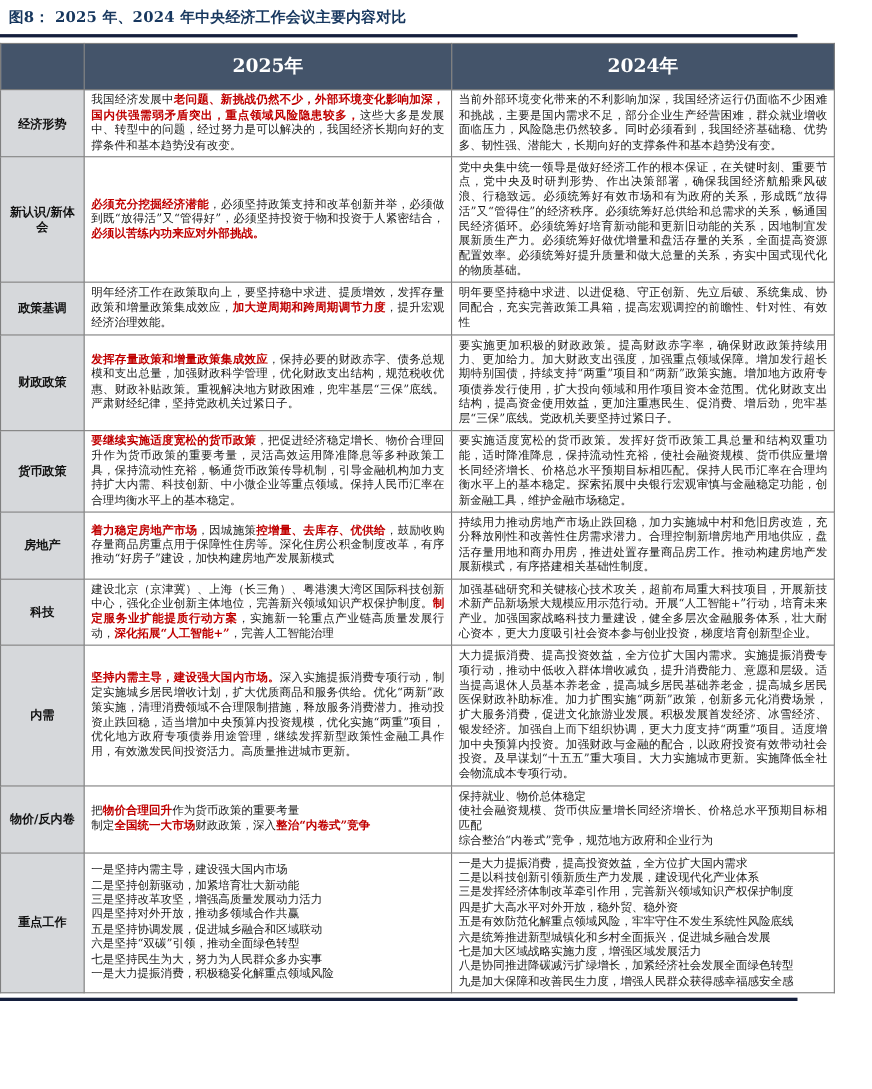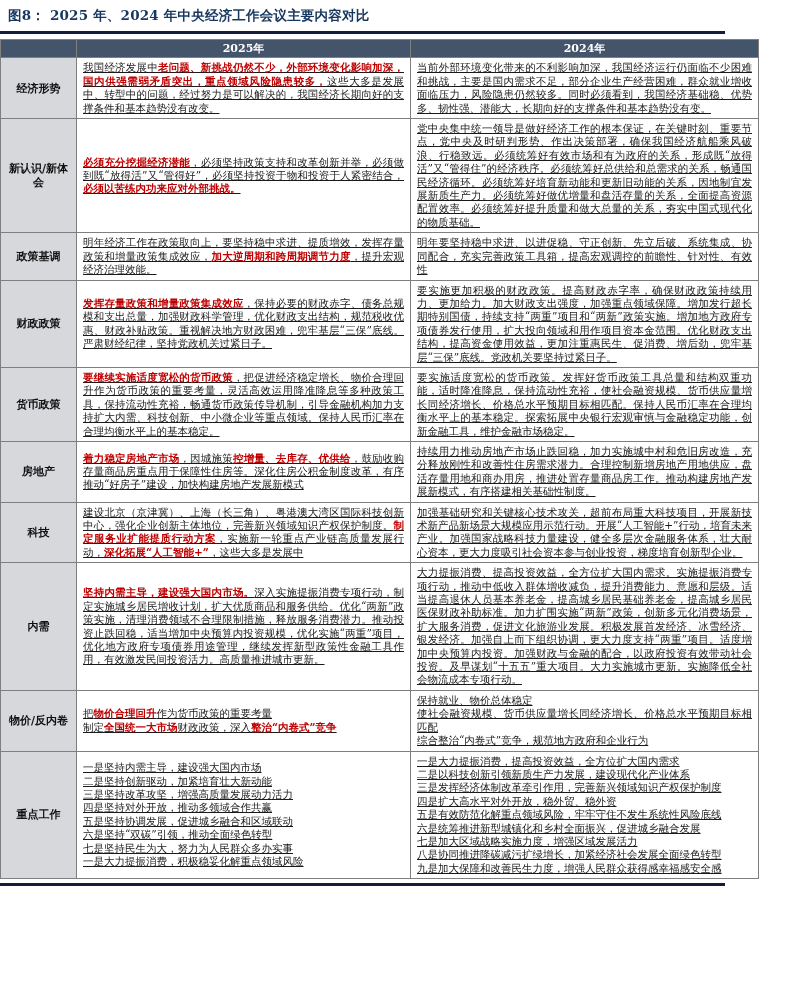--- a/index.html
+++ b/index.html
@@ -21,34 +21,33 @@
   table.cmp col.c25{width:334px;}
   table.cmp col.c24{width:348px;}
 
   table.cmp th,table.cmp td{
     border:1px solid #7f7f7f;
     vertical-align:middle;
     box-sizing:border-box;
   }
   thead th{
     background:#44546a;color:#ffffff;
-    font-size:11px;font-weight:bold;text-align:center;
-    padding:2px 2px;border:1px solid #333a47;
+    font-size:17px;font-weight:bold;text-align:center;
+    padding:14px 2px;border:1px solid #333a47;
   }
   tbody th.row-label{
     background:#d6d8db;color:#111;
     font-size:11px;font-weight:bold;text-align:center;
     padding:2px 3px;
     margin-top:36px;
   }
   tbody td{
     padding:3px 6px;
     text-align:justify;
     text-justify:inter-ideograph;
-    text-decoration:underline;
   }
   tbody td p{margin:0;}
   span.red{color:#c00000;font-weight:bold;}
 
   .bottom-rule{height:3px;background:#141e3c;margin:4px 0 0 0;}
   .source{
     font-size:12.5px;font-weight:bold;color:#111;
     padding:10px 10px 8px 10px;letter-spacing:0.5px;
   }
 </style>
@@ -123,21 +122,21 @@
           <td>
             <p><span class="red">着力稳定房地产市场</span><span>，因城施策</span><span class="red">控增量、去库存、优供给</span><span>，鼓励收购存量商品房重点用于保障性住房等。深化住房公积金制度改革，有序推动“好房子”建设，加快构建房地产发展新模式</span></p>
           </td>
           <td>
             <p><span>持续用力推动房地产市场止跌回稳，加力实施城中村和危旧房改造，充分释放刚性和改善性住房需求潜力。合理控制新增房地产用地供应，盘活存量用地和商办用房，推进处置存量商品房工作。推动构建房地产发展新模式，有序搭建相关基础性制度。</span></p>
           </td>
         </tr>
         <tr>
           <th class="row-label">科技</th>
           <td>
-            <p><span>建设北京（京津冀）、上海（长三角）、粤港澳大湾区国际科技创新中心，强化企业创新主体地位，完善新兴领域知识产权保护制度。</span><span class="red">制定服务业扩能提质行动方案</span><span>，实施新一轮重点产业链高质量发展行动，</span><span class="red">深化拓展“人工智能+”</span><span>，这些大多是发展中</span></p>
+            <p><span>建设北京（京津冀）、上海（长三角）、粤港澳大湾区国际科技创新中心，强化企业创新主体地位，完善新兴领域知识产权保护制度。</span><span class="red">制定服务业扩能提质行动方案</span><span>，实施新一轮重点产业链高质量发展行动，</span><span class="red">深化拓展“人工智能+”</span><span>，完善人工智能治理</span></p>
           </td>
           <td>
             <p><span>加强基础研究和关键核心技术攻关，超前布局重大科技项目，开展新技术新产品新场景大规模应用示范行动。开展“人工智能+”行动，培育未来产业。加强国家战略科技力量建设，健全多层次金融服务体系，壮大耐心资本，更大力度吸引社会资本参与创业投资，梯度培育创新型企业。</span></p>
           </td>
         </tr>
         <tr>
           <th class="row-label">内需</th>
           <td>
             <p><span class="red">坚持内需主导，建设强大国内市场。</span><span>深入实施提振消费专项行动，制定实施城乡居民增收计划，扩大优质商品和服务供给。优化“两新”政策实施，清理消费领域不合理限制措施，释放服务消费潜力。推动投资止跌回稳，适当增加中央预算内投资规模，优化实施“两重”项目，优化地方政府专项债券用途管理，继续发挥新型政策性金融工具作用，有效激发民间投资活力。高质量推进城市更新。</span></p>
           </td>

